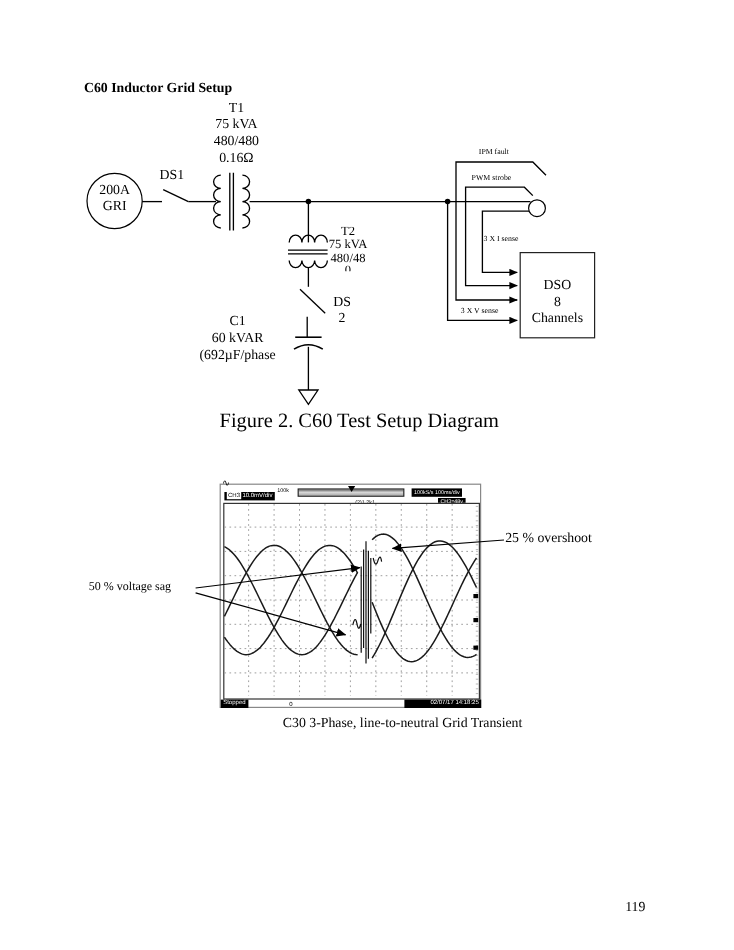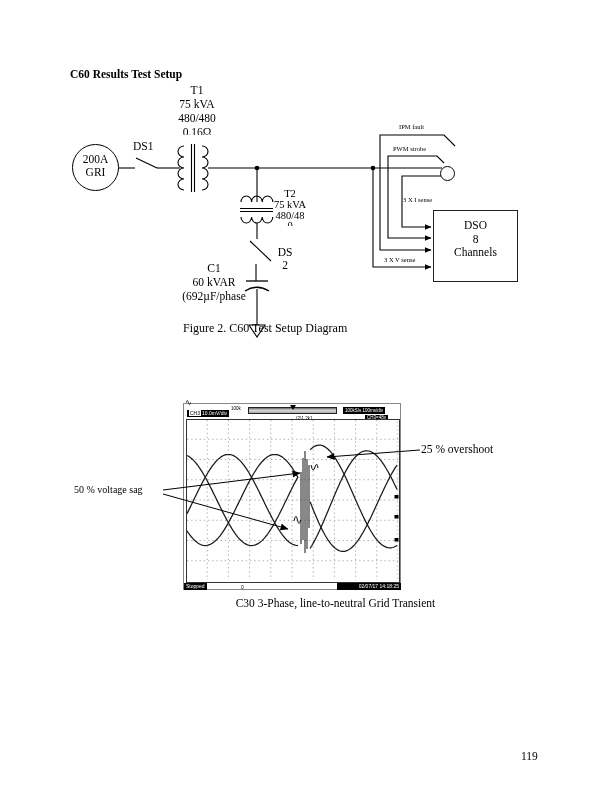--- a/index.html
+++ b/index.html
@@ -11,22 +11,22 @@
   svg.layer{position:absolute;left:0;top:0;pointer-events:none;}
   .circle{position:absolute;border:1.2px solid #000;border-radius:50%;background:#fff;box-sizing:border-box;}
   .scope{position:absolute;left:183px;top:403px;width:218px;height:187px;border:1px solid #888;background:#fff;box-sizing:border-box;}
   .scope .grid{position:absolute;left:2px;top:15px;width:212px;height:162px;border:1px solid #333;background:#fff;box-sizing:content-box;}
   .badge{position:absolute;background:#000;color:#fff;font-family:"Liberation Sans","DejaVu Sans",sans-serif;
          font-size:5px;line-height:7px;padding:0 2px;white-space:nowrap;}
   .chip{background:#fff;color:#000;padding:0 1px;margin-right:1px;}
   .micro{position:absolute;font-family:"Liberation Sans","DejaVu Sans",sans-serif;font-size:4.5px;line-height:6px;color:#000;white-space:nowrap;}
   .slider{position:absolute;left:64px;top:3px;width:89px;height:7px;border:1px solid #222;
           background:linear-gradient(#666,#d8d8d8 45%,#aaa);box-sizing:border-box;}
-  .dso{position:absolute;left:433px;top:210px;width:85px;height:72px;border:1.5px solid #222;background:#fff;box-sizing:border-box;
-       text-align:center;font-size:11.5px;line-height:13.5px;padding-top:8px;}
+  .dso{position:absolute;left:433px;top:210px;width:63px;height:72px;border:1.5px solid #222;background:#fff;box-sizing:border-box;
+       text-align:center;font-size:11.5px;line-height:13.5px;padding-top:21px;}
   .siglabel{position:absolute;font-size:6.5px;line-height:7px;white-space:nowrap;}
 </style>
 </head>
 <body>
 
 <div class="page">
 
   <svg class="layer" width="612" height="792" viewBox="0 0 612 792">
     <defs>
       <marker id="arrowC" markerWidth="8" markerHeight="7" refX="6.5" refY="3" orient="auto" markerUnits="userSpaceOnUse">
@@ -64,21 +64,21 @@
 
       <path d="M455,146 L444,135 H380 V250 H431" marker-end="url(#arrowC)"></path>
       <path d="M444,163 L437,156 H388 V238 H431" marker-end="url(#arrowC)"></path>
       <path d="M441,176 H402 V227 H431" marker-end="url(#arrowC)"></path>
       <path d="M373,168 V267 H431" marker-end="url(#arrowC)"></path>
     </g>
     <circle cx="257" cy="168" r="2.3" fill="#000"></circle>
     <circle cx="373" cy="168" r="2.3" fill="#000"></circle>
   </svg>
 
-  <div class="t b" style="left:70px;top:68px;font-size:11.5px;">C60 Results Test Setup</div>
+  <div class="t b" style="left:70px;top:68px;font-size:11.5px;">C60 Inductor Grid Setup</div>
 
   <div class="t ctr" style="left:167px;top:83px;width:60px;font-size:11.5px;line-height:14px;height:52px;overflow:hidden;">
     <div>T1</div>
     <div>75 kVA</div>
     <div>480/480</div>
     <div>0.16Ω</div>
   </div>
 
   <div class="circle" style="left:72px;top:144px;width:47px;height:47px;">
     <div class="ctr" style="font-size:11.5px;line-height:13px;padding-top:8px;">
@@ -94,40 +94,40 @@
     <div>75 kVA</div>
     <div>480/48</div>
     <div>0</div>
   </div>
 
   <div class="t ctr" style="left:274px;top:246px;width:22px;font-size:11.5px;line-height:12.5px;height:25px;overflow:hidden;">
     <div>DS</div>
     <div>2</div>
   </div>
 
-  <div class="t ctr" style="left:176px;top:261px;width:76px;font-size:11.5px;line-height:14px;">
+  <div class="t ctr" style="left:160px;top:261px;width:76px;font-size:11.5px;line-height:14px;">
     <div>C1</div>
     <div>60 kVAR</div>
     <div>(692µF/phase</div>
   </div>
 
   <div class="siglabel" style="left:399px;top:123px;">IPM fault</div>
   <div class="siglabel" style="left:393px;top:145px;">PWM strobe</div>
   <div class="siglabel" style="left:403px;top:196px;">3 X I sense</div>
   <div class="siglabel" style="left:384px;top:256px;">3 X V sense</div>
 
   <div class="circle" style="left:440px;top:166px;width:15px;height:15px;border-width:1px;"></div>
 
   <div class="dso">
     <div>DSO</div>
     <div>8</div>
     <div>Channels</div>
   </div>
 
-  <div class="t" style="left:183px;top:322px;font-size:12px;">Figure 2.  C60 Test Setup Diagram</div>
+  <div class="t" style="left:183px;top:341px;font-size:17px;">Figure 2.  C60 Test Setup Diagram</div>
 
 
   <div class="scope">
     <div class="micro" style="left:1px;top:-4px;font-size:8px;">∿</div>
     <div class="badge" style="left:3px;top:6px;"><span class="chip">CH3</span><span>10.0mV/div</span></div>
     <div class="micro" style="left:47px;top:2px;">100k</div>
     <div class="slider"></div>
     <div class="micro" style="left:112px;top:12px;">(2)1  2k1</div>
     <div class="badge" style="left:159px;top:3px;font-size:4.5px;">100kS/s  100ms/div</div>
     <div class="badge" style="left:181px;top:11px;font-size:4.5px;line-height:6px;">CH3=48v</div>

